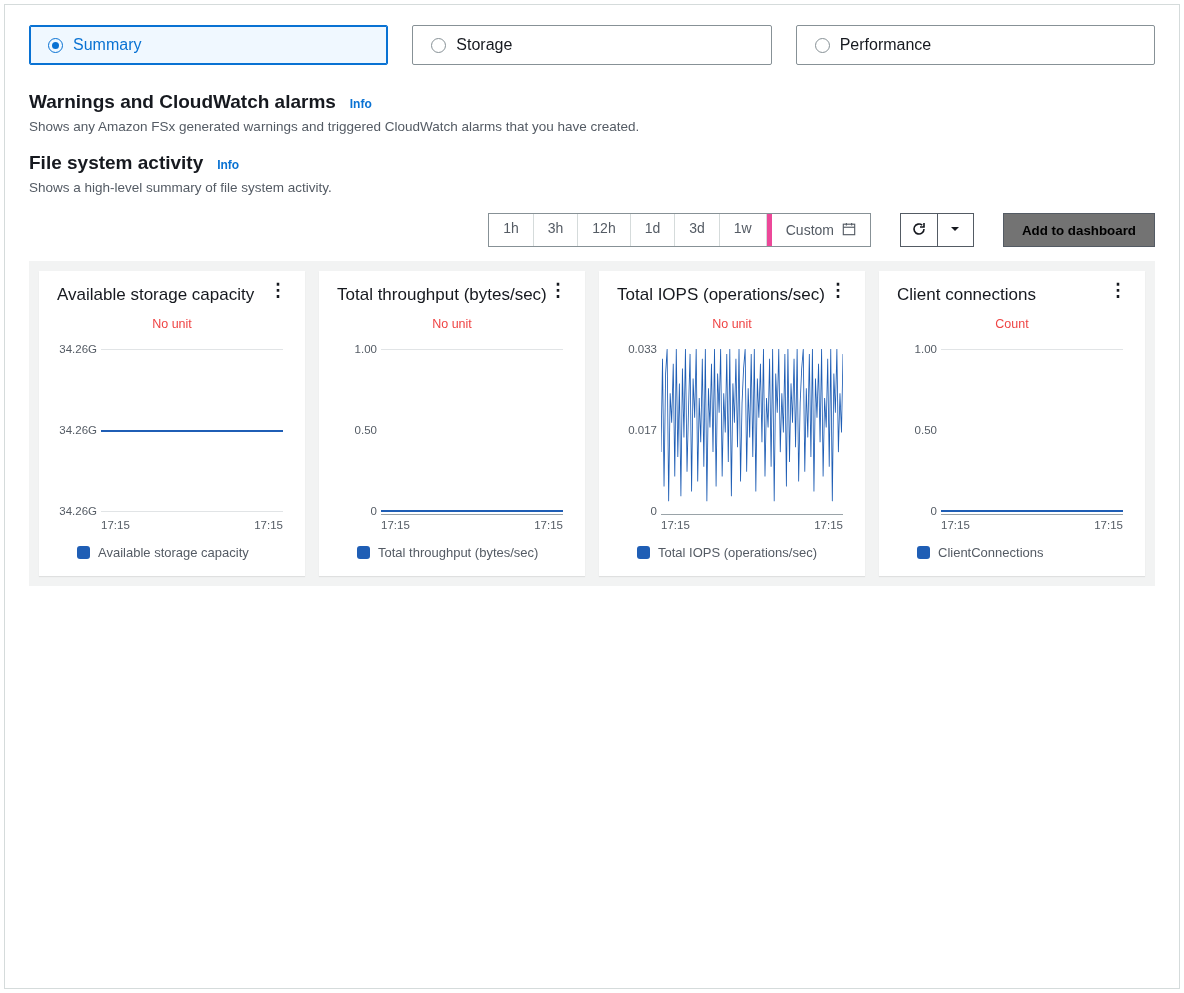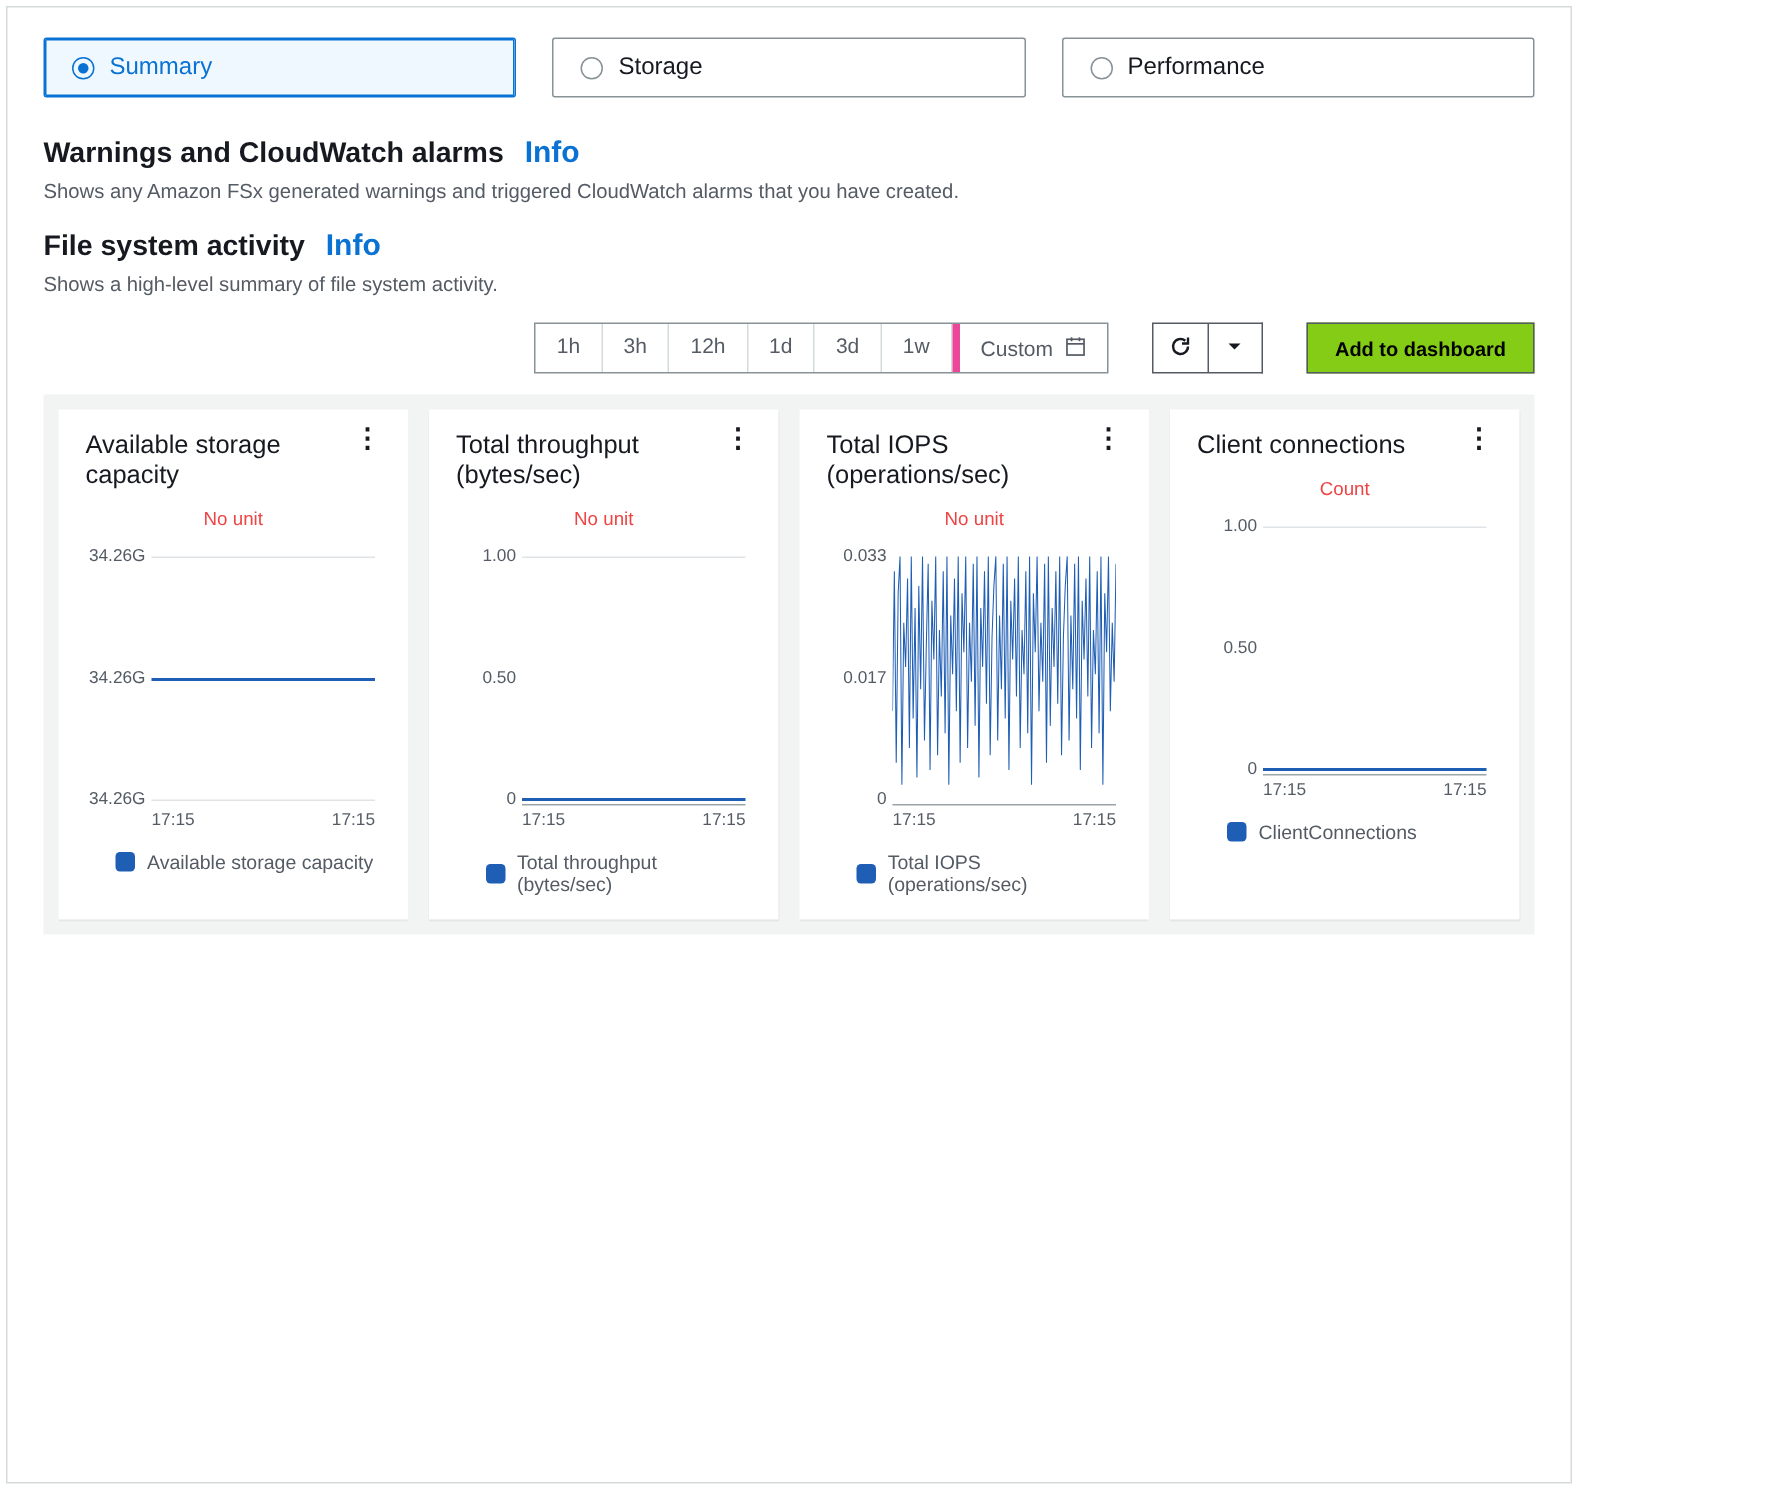--- a/index.html
+++ b/index.html
@@ -7,21 +7,21 @@
     margin: 0;
     font-family: "Amazon Ember", "Helvetica Neue", Arial, sans-serif;
     font-size: 14px;
     color: #16191f;
     background: #fff;
   }
   .outer {
     border: 1px solid #d5dbdb;
     margin: 4px;
     padding: 20px 24px 24px 24px;
-    width: 1044px;
+    width: 1176px;
     min-height: 985px;
   }
   
   .tabs-row {
     display: flex;
     gap: 24px;
     margin-bottom: 26px;
   }
   .tab {
     flex: 1;
@@ -60,21 +60,21 @@
   .section { margin-bottom: 18px; }
   .section h2 {
     display: inline-block;
     font-size: 19px;
     font-weight: 700;
     margin: 0 10px 4px 0;
   }
   .info-link {
     color: #0972d3;
     font-weight: 700;
-    font-size: 20px;
+    font-size: 12px;
     cursor: pointer;
   }
   .section .desc {
     color: #545b64;
     font-size: 13.5px;
     margin-top: 2px;
   }
 
   
   .toolbar {
@@ -106,21 +106,21 @@
     align-items: center;
     justify-content: center;
     min-width: 36px;
     height: 34px;
   }
   .btn + .btn { border-left: none; }
   .btn-primary {
     border: 1px solid #545b64;
     padding: 6px 18px;
     font-weight: 700;
-    background: #84cc16;
+    background: #737373;
     cursor: pointer;
     height: 34px;
   }
 
   
   .charts-region {
     background: #f2f3f3;
     padding: 10px;
   }
   .chart-grid {

